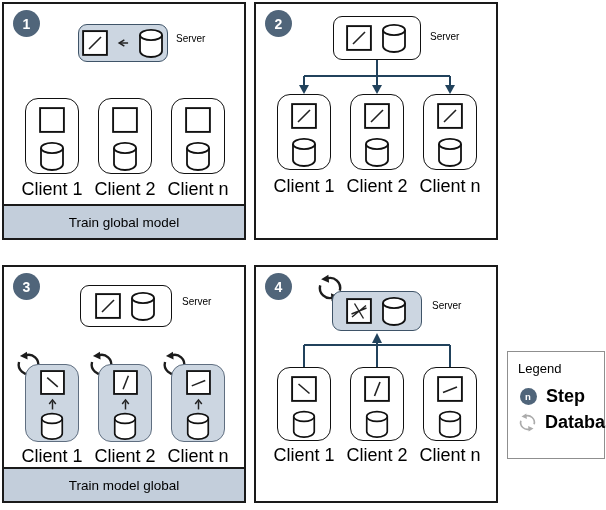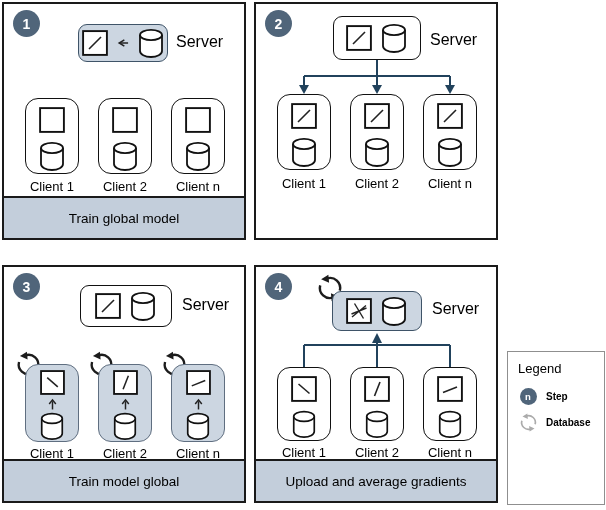--- a/index.html
+++ b/index.html
@@ -15,56 +15,56 @@
     position:absolute; left:9px; top:6px; width:27px; height:27px; border-radius:50%;
     background:var(--step-badge,#50657a); color:#fff; font-size:14px; font-weight:bold;
     display:flex; align-items:center; justify-content:center;
   }
   .server-box {
     position:absolute; box-sizing:border-box; background:#fff;
     border:1.8px solid #111; border-radius:9px;
     display:flex; align-items:center; justify-content:center; gap:8px;
   }
   .server-box.hl { background:var(--highlight,#ccd6e1); border-color:#3f5468; }
-  .server-label { position:absolute; font-size:16px; }
+  .server-label { position:absolute; font-size:10px; }
   .client {
     position:absolute; width:54px; box-sizing:border-box; background:#fff;
     border:1.8px solid #111; border-radius:13px;
     display:flex; flex-direction:column; align-items:center; padding-top:8px; gap:8px;
   }
   .client.hl { background:var(--highlight,#ccd6e1); border-color:#5f6e80; }
   .client.tight { padding-top:5px; gap:2px; }
-  .client-label { position:absolute; width:72px; text-align:center; font-size:13px; }
+  .client-label { position:absolute; width:72px; text-align:center; font-size:18px; }
   .caption {
-    position:absolute; left:0; right:0; bottom:0; height:42px; box-sizing:border-box;
+    position:absolute; left:0; right:0; bottom:0; height:34px; box-sizing:border-box;
     background:var(--caption-bg,#c3cedb); border-top:2px solid var(--panel-border,#1a1a1a);
     display:flex; align-items:center; justify-content:center; font-size:13.5px;
   }
   .icon { display:block; line-height:0; }
   .icon svg { display:block; }
   .model-icon { width:26px; height:26px; }
   .model-icon.sm { width:25px; height:25px; }
   .db-icon { width:28px; height:30px; }
   .db-icon.sm { width:28px; height:28px; }
   .up-arrow-sm { width:11px; height:13px; }
   .left-arrow-sm { width:13px; height:12px; }
   .training { position:absolute; width:27px; height:27px; }
   .flow { position:absolute; left:0; top:0; pointer-events:none; }
   .flow-line { stroke:var(--flow-arrow,#21425c); stroke-width:2; fill:none; }
   .flow-head { fill:var(--flow-arrow,#21425c); }
   .legend {
-    position:absolute; left:507px; top:351px; width:98px; height:154px; box-sizing:border-box;
+    position:absolute; left:507px; top:351px; width:98px; height:108px; box-sizing:border-box;
     background:#fff; border:1.5px solid var(--legend-border,#8f8f8f);
     padding:9px 3px 15px 10px;
   }
   .legend-title { font-size:13px; margin-bottom:8px; }
   .legend-row { display:flex; align-items:center; gap:8px; height:25.5px; }
   .legend-row:nth-of-type(-n+3) .legend-label { font-weight:bold; }
   .legend-ico { width:20px; height:22px; display:flex; align-items:center; justify-content:center; }
-  .legend-label { font-size:10px; white-space:nowrap; }
+  .legend-label { font-size:18px; white-space:nowrap; }
   .mini-badge {
     width:17px; height:17px; border-radius:50%; background:var(--step-badge,#50657a);
     color:#fff; font-size:9.5px; font-weight:bold;
     display:flex; align-items:center; justify-content:center;
   }
   .arrow-up-legend { width:14px; height:20px; transform:rotate(3deg); }
   .db-legend { width:20px; height:21px; }
   .training-legend { width:19px; height:19px; }
   .model-legend { width:18px; height:15px; }
 </style>
@@ -392,21 +392,20 @@
       <span class="icon db-icon sm">
           <svg viewBox="0 0 28 30" width="100%" height="100%">
      <path d="M3 7v16c0 3.3 4.9 6 11 6s11-2.7 11-6V7" fill="#fff" stroke="#111" stroke-width="1.8"></path>
      <ellipse cx="14" cy="7" rx="11" ry="5.2" fill="#fff" stroke="#111" stroke-width="1.8"></ellipse>
    </svg>
         </span>
     </div>
     <div class="client-label" style="left:12px;top:178px">Client 1</div>
     <div class="client-label" style="left:85px;top:178px">Client 2</div>
     <div class="client-label" style="left:158px;top:178px">Client n</div>
-    <div class="caption">Upload and average gradients</div>
   </div>
 
   <div class="legend">
     <div class="legend-title">Legend</div>
     <div class="legend-row">
       <span class="legend-ico">
           <span class="mini-badge">n</span>
         </span>
       <span class="legend-label">Step</span>
     </div>

